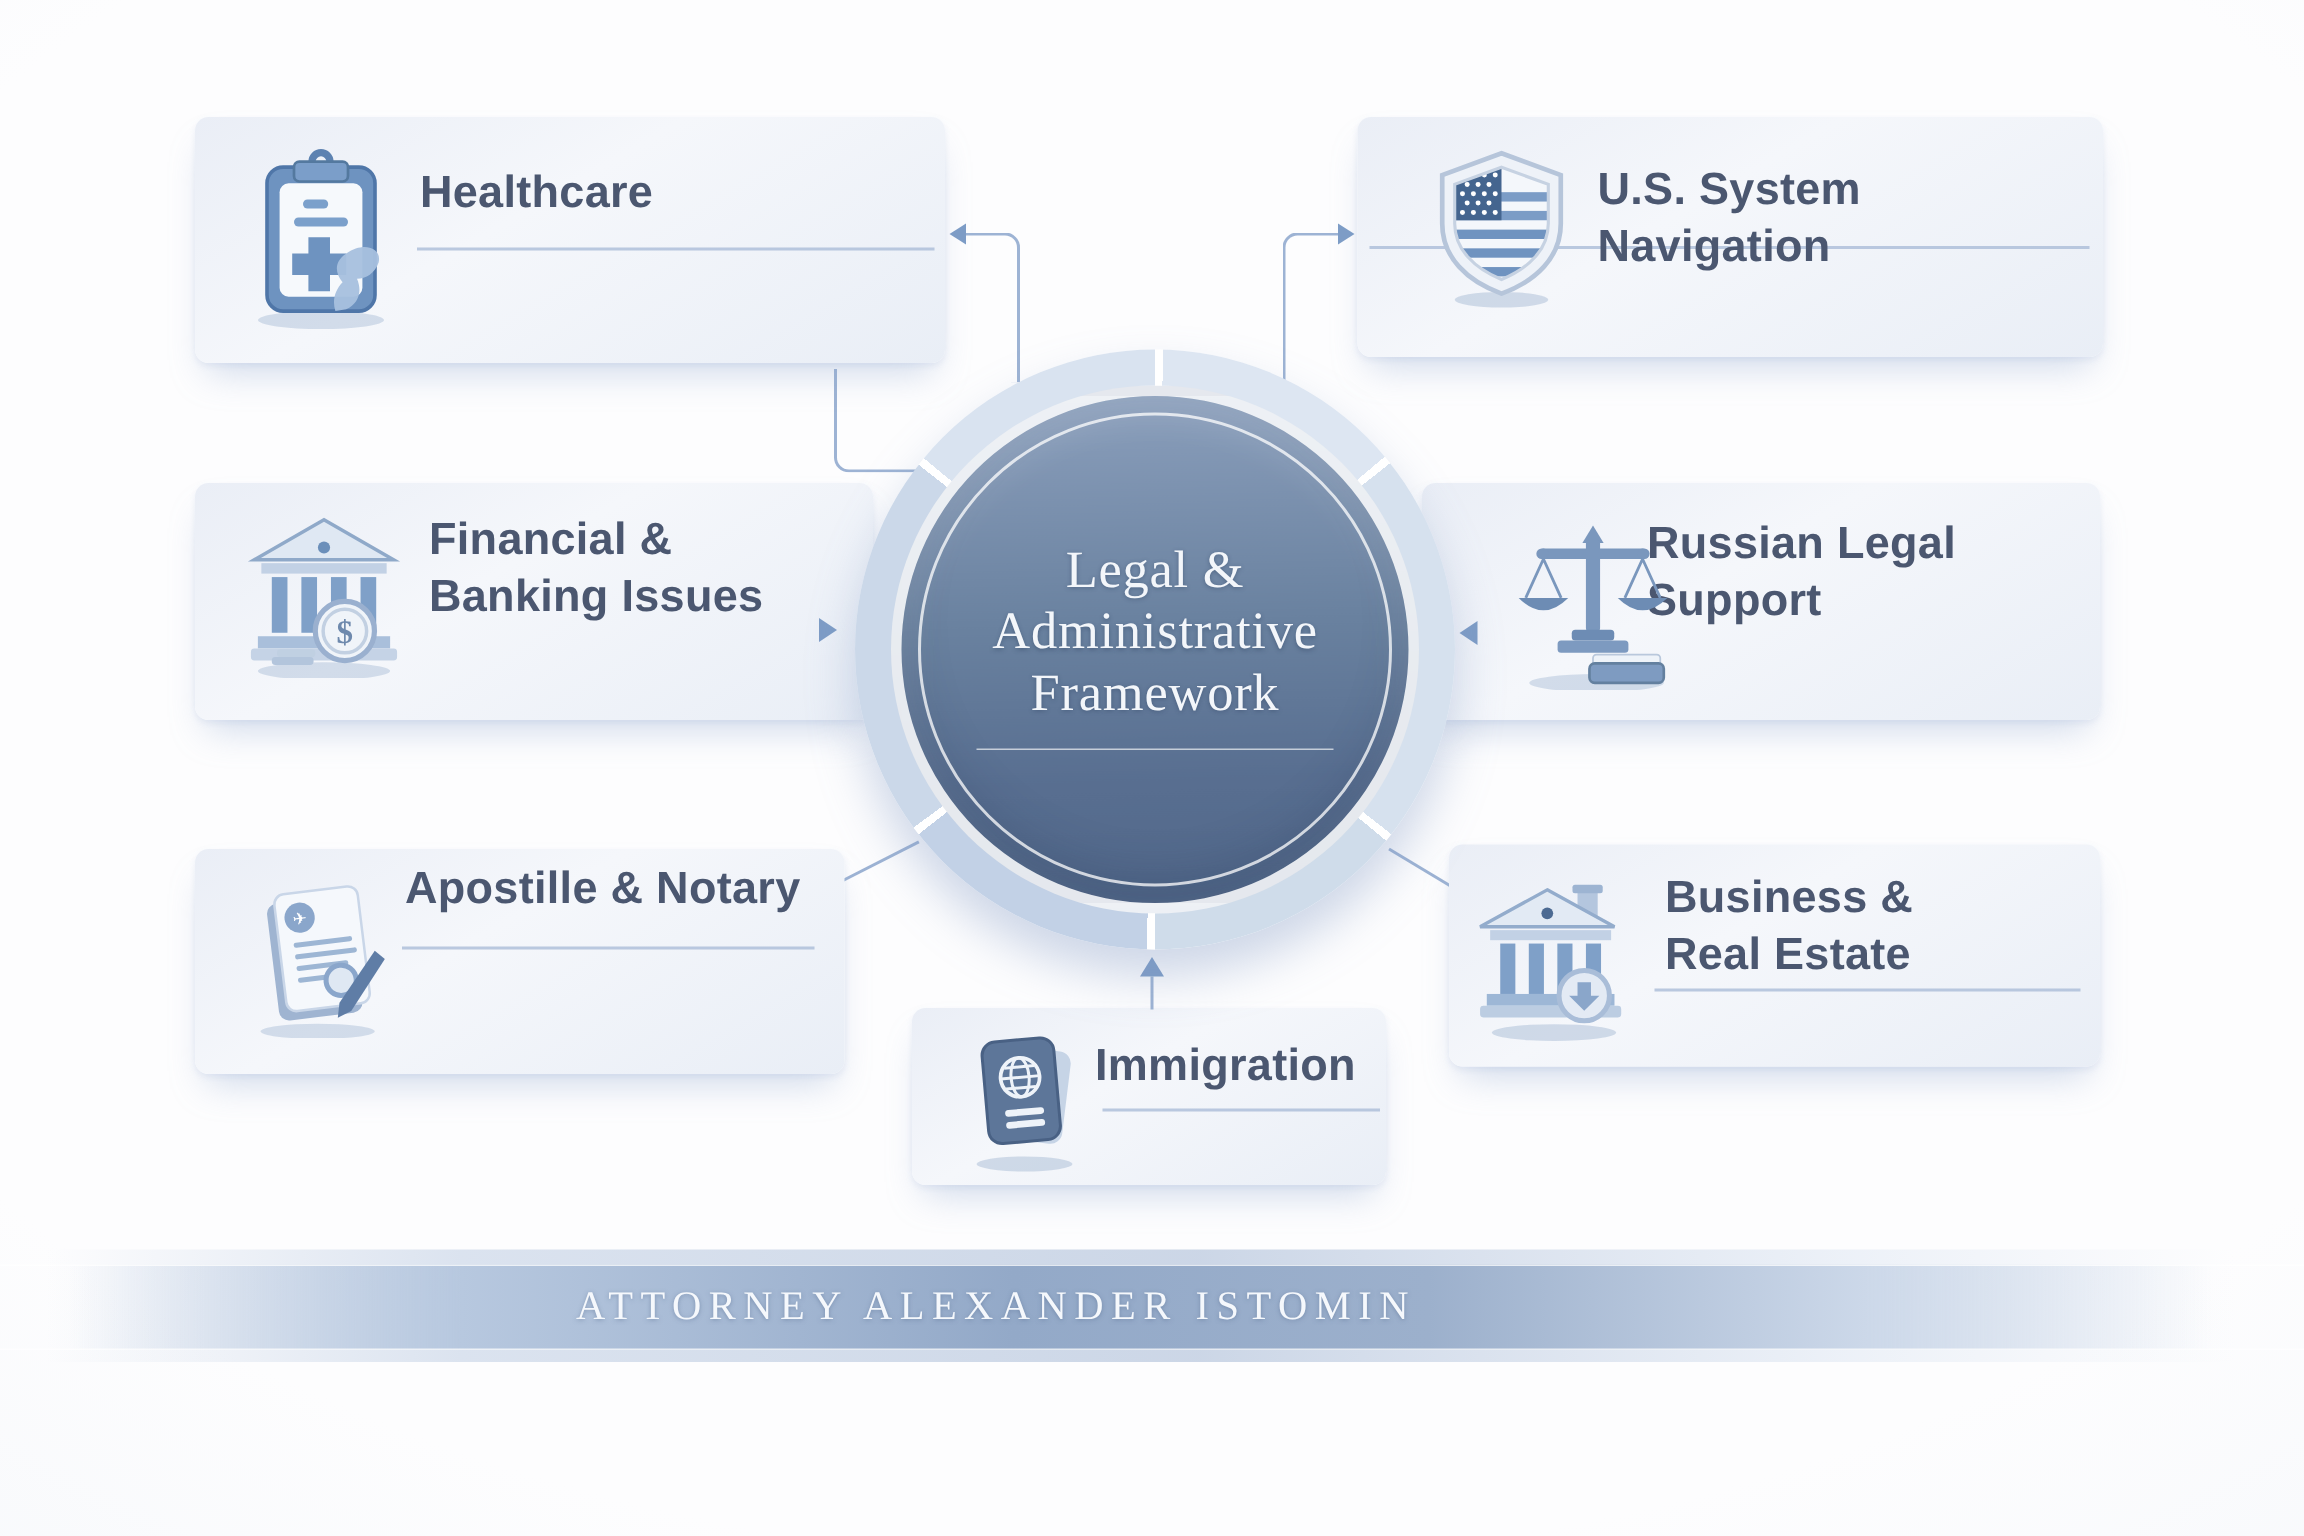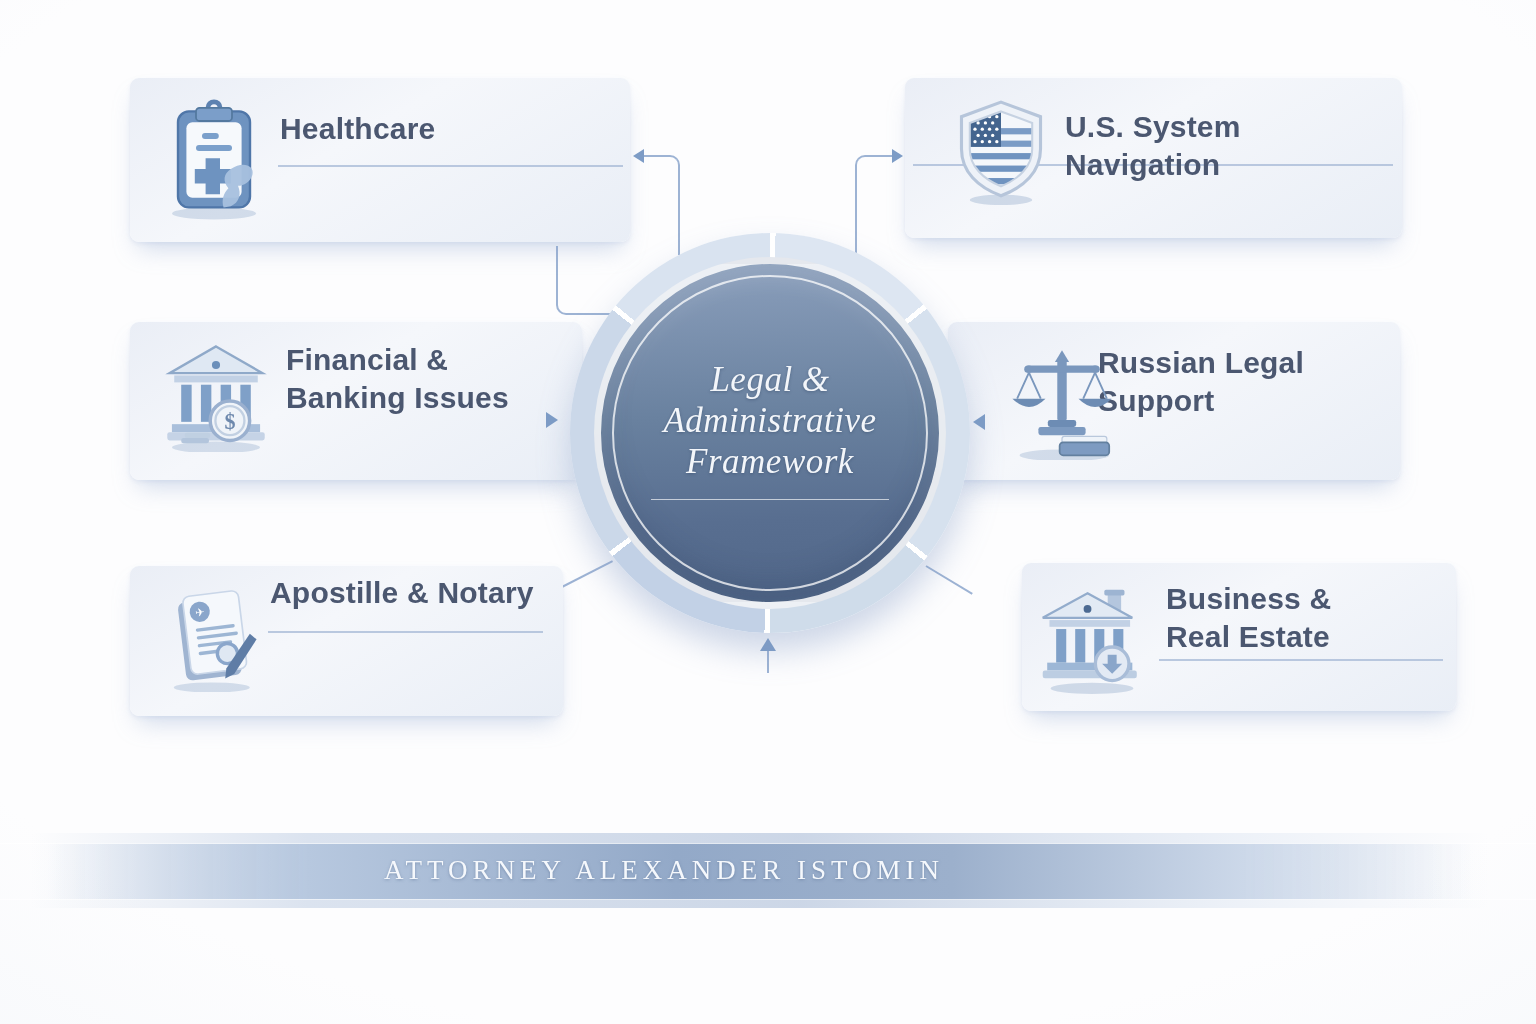--- a/index.html
+++ b/index.html
@@ -24,21 +24,21 @@
     letter-spacing:.2px;white-space:pre-line;
   }
   .underline{position:absolute;height:2px;background:rgba(165,184,214,.75);}
   .icon{position:absolute;}
   
   .card-healthcare{left:130px;top:78px;width:500px;height:164px;}
   .card-us{left:905px;top:78px;width:497px;height:160px;}
   .card-financial{left:130px;top:322px;width:452px;height:158px;}
   .card-russian{left:948px;top:322px;width:452px;height:158px;}
   .card-apostille{left:130px;top:566px;width:433px;height:150px;}
-  .card-business{left:1022px;top:563px;width:434px;height:148px;}
+  .card-business{left:966px;top:563px;width:434px;height:148px;}
   .card-immigration{left:608px;top:672px;width:316px;height:118px;}
   
   .line{position:absolute;background:#9db3d4;}
   .elbow{position:absolute;background:transparent;}
   .arrow{position:absolute;width:0;height:0;}
   
   .hub-ring{
     position:absolute;left:570px;top:233px;width:400px;height:400px;border-radius:50%;
     background:conic-gradient(from 0deg,
       #ffffff 0deg 1.6deg, #dde6f2 1.6deg 50deg,
@@ -56,21 +56,21 @@
     box-shadow:inset 0 12px 26px rgba(255,255,255,.14), inset 0 -18px 30px rgba(35,55,85,.22);
     display:flex;flex-direction:column;align-items:center;justify-content:center;
     text-align:center;padding-top:6px;
   }
   .hub-inner-ring{
     position:absolute;left:612px;top:275px;width:316px;height:316px;border-radius:50%;
     box-sizing:border-box;border:2px solid rgba(255,255,255,.75);pointer-events:none;
   }
   .hub-title{
     font-family:"Liberation Serif", serif;color:#f3f6fa;font-size:35px;line-height:41px;
-    white-space:pre-line;text-shadow:0 1px 3px rgba(45,65,95,.45);letter-spacing:.5px;font-style:italic;
+    white-space:pre-line;text-shadow:0 1px 3px rgba(45,65,95,.45);letter-spacing:.5px;
   }
   .hub-divider{width:238px;height:1px;background:rgba(255,255,255,.65);margin:17px 0 13px 0;}
   .hub-subtitle{
     color:rgba(235,242,250,.95);font-size:16px;line-height:23px;letter-spacing:3.5px;
     white-space:pre-line;text-shadow:0 1px 2px rgba(45,65,95,.4);
   }
   
   .banner{position:absolute;left:0;top:833px;width:1536px;height:75px;
     background:linear-gradient(90deg, rgba(255,255,255,0) 2%, rgba(168,188,217,.40) 20%,
       rgba(150,172,205,.48) 52%, rgba(205,218,236,.35) 80%, rgba(255,255,255,0) 97%);
@@ -202,20 +202,38 @@
         <rect x="35" y="42" width="9" height="30" fill="#7fa0c8"></rect>
       <rect x="52" y="42" width="9" height="30" fill="#7fa0c8"></rect>
         <rect x="69" y="42" width="9" height="30" fill="#7fa0c8"></rect>
       <rect x="10" y="72" width="76" height="7" fill="#9db7d6"></rect>
       <rect x="6" y="79" width="84" height="7" rx="2" fill="#bccde2"></rect>
       <circle cx="68" cy="73" r="15" fill="#e3eaf4" stroke="#a9bdd8" stroke-width="3"></circle>
       <path d="M64 65 h8 v8 h5 l-9 9 -9 -9 h5 z" fill="#8aa6ca"></path>
     </svg>
   </div>
 
+  <div class="card card-immigration">
+    <div class="card-label" style="left:122px;top:20px;">Immigration</div>
+    <div class="underline" style="left:127px;top:67px;width:185px;"></div>
+    <svg class="icon" style="left:25px;top:8px;" width="100" height="102" viewBox="0 0 100 100">
+      <ellipse cx="50" cy="95" rx="32" ry="5" fill="rgba(120,150,190,.3)"></ellipse>
+      <rect x="34" y="18" width="44" height="62" rx="8" fill="#c6d4e6" transform="rotate(7 56 50)"></rect>
+      <g transform="rotate(-5 50 48)">
+        <rect x="24" y="12" width="48" height="68" rx="9" fill="#5d7699" stroke="#496184" stroke-width="2"></rect>
+        <circle cx="48" cy="37" r="13" fill="none" stroke="#eef3f9" stroke-width="2.5"></circle>
+        <ellipse cx="48" cy="37" rx="6" ry="13" fill="none" stroke="#eef3f9" stroke-width="2"></ellipse>
+        <line x1="35" y1="37" x2="61" y2="37" stroke="#eef3f9" stroke-width="2"></line>
+        <line x1="38" y1="30" x2="58" y2="30" stroke="#eef3f9" stroke-width="2"></line>
+        <line x1="38" y1="44" x2="58" y2="44" stroke="#eef3f9" stroke-width="2"></line>
+        <rect x="36" y="58" width="26" height="4.5" rx="2.2" fill="#eef3f9"></rect>
+        <rect x="36" y="66" width="26" height="4.5" rx="2.2" fill="#eef3f9"></rect>
+      </g>
+    </svg>
+  </div>
 
   <div class="line" style="left:278px;top:419px;width:268px;background:rgba(160,180,212,.85);"></div>
   <div class="arrow" style="left:546px;top:412px;border-top:8px solid transparent;border-bottom:8px solid transparent;border-left:12px solid #7d9cc6;"></div>
   <div class="line" style="left:986px;top:421px;width:394px;background:rgba(160,180,212,.85);"></div>
   <div class="arrow" style="left:973px;top:414px;border-top:8px solid transparent;border-bottom:8px solid transparent;border-right:12px solid #7d9cc6;"></div>
 
   <svg class="icon" style="left:148px;top:336px;position:absolute;" width="136" height="116" viewBox="0 0 100 100">
     <ellipse cx="50" cy="96" rx="38" ry="5" fill="rgba(120,150,190,.28)"></ellipse>
     <polygon points="50,9 90,32 10,32" fill="#dfe8f3" stroke="#8fa9c9" stroke-width="2"></polygon>
     <circle cx="50" cy="25" r="3.5" fill="#6b8fba"></circle>

